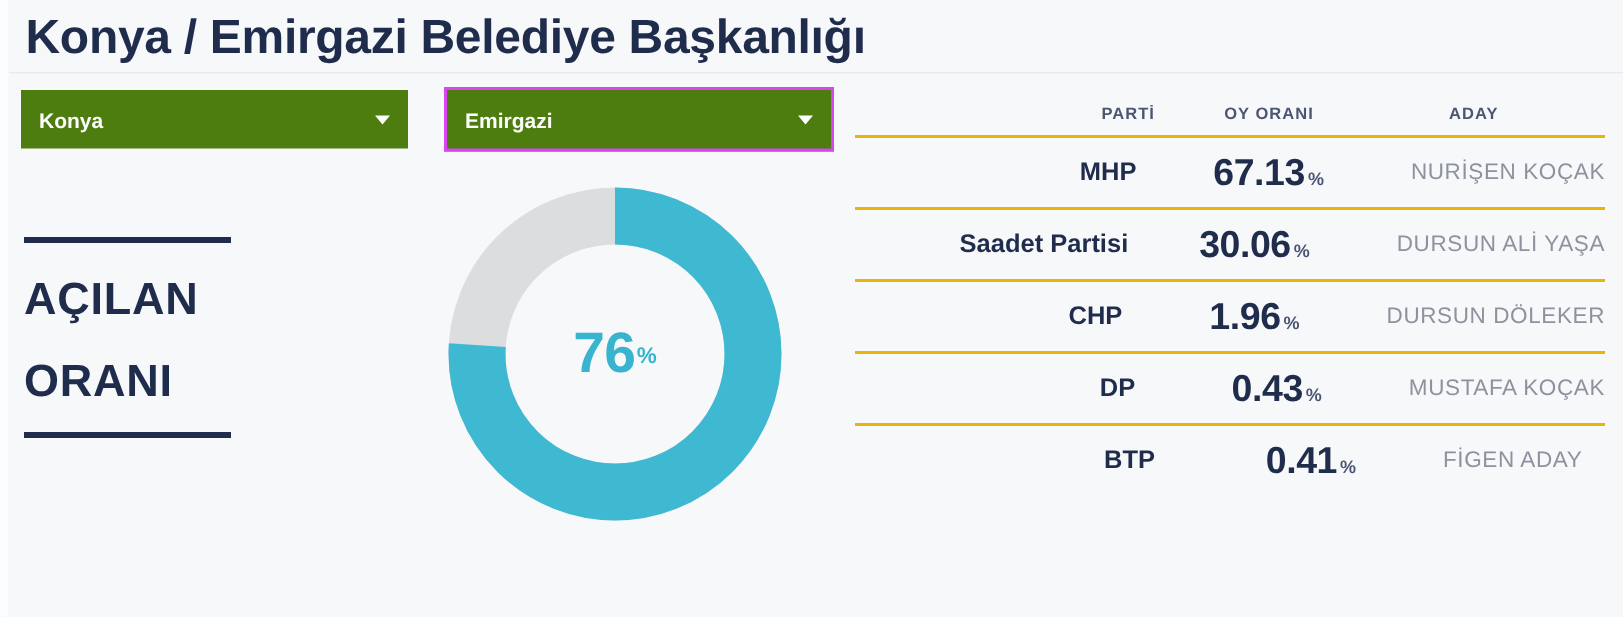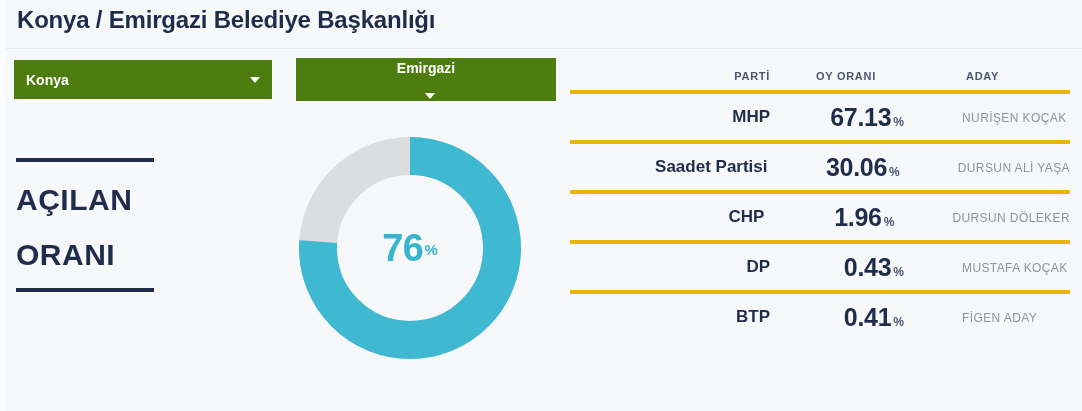--- a/index.html
+++ b/index.html
@@ -28,21 +28,21 @@
     left: 0; top: 0;
     width: 5px; height: 411px;
     background: #fcfdfe;
   }
 
   
   .page-title {
     position: absolute;
     left: 17px;
     top: 6px;
-    font-size: 24px;
+    font-size: 32px;
     font-weight: 700;
     letter-spacing: -0.2px;
     color: #1f2c4c;
     white-space: nowrap;
   }
   .title-divider {
     position: absolute;
     left: 6px;
     top: 48px;
     width: 1076px;
@@ -70,22 +70,22 @@
   .select .caret {
     width: 0; height: 0;
     border-left: 5px solid transparent;
     border-right: 5px solid transparent;
     border-top: 6px solid #ffffff;
     margin-left: 8px;
   }
   #select-il  { left: 14px;  width: 258px; }
   #select-ilce{
     left: 296px; width: 260px;
-    border: 2px solid #4d7c0f;
-    top: 58px; height: 43px; flex-direction: column;
+    border: 2px solid #d946ef;
+    top: 58px; height: 43px;
   }
 
   
   .headline-block {
     position: absolute;
     left: 16px;
     top: 158px;
     width: 138px;
   }
   .hl-rule {
@@ -101,21 +101,21 @@
     letter-spacing: 0.5px;
     color: #1f2c4c;
     padding-top: 10px;
   }
   .headline-text span { display: block; }
 
   
   .donut-wrap {
     position: absolute;
     left: 298px;
-    top: 136px;
+    top: 124px;
     width: 224px;
     height: 224px;
     text-align: center;
   }
   .donut-svg { display: block; }
   .donut-center {
     position: absolute;
     left: 0; top: 0;
     width: 224px; height: 224px;
     display: flex;
@@ -151,21 +151,21 @@
     height: 28px;
     font-size: 11px;
     font-weight: 700;
     letter-spacing: 0.7px;
     color: #4a5672;
   }
   .res-row {
     display: flex;
     align-items: center;
     height: 46px;
-    border-top: 4px solid #eab308;
+    border-top: 2px solid #eab308;
   }
   .c-party { width: 200px; padding-left: 16px; box-sizing: border-box; text-align: right; }
   .c-rate  { width: 152px; text-align: right; box-sizing: border-box; padding-right: 18px; }
   .c-cand  { flex: 1 1 auto; padding-left: 40px; box-sizing: border-box; }
 
   .res-head .c-rate { text-align: center; padding-right: 0; }
   .res-head .c-cand { padding-left: 44px; }
 
   .party-name {
     font-size: 17px;
@@ -180,21 +180,21 @@
     letter-spacing: -0.3px;
   }
   .rate-unit {
     font-size: 12px;
     font-weight: 700;
     color: #4a5672;
     margin-left: 2px;
     vertical-align: baseline;
   }
   .cand-name {
-    font-size: 12px;
+    font-size: 15px;
     color: #8d939e;
     letter-spacing: 0.4px;
     white-space: nowrap;
   }
 </style>
 </head>
 <body>
 
 <div class="page">
 

